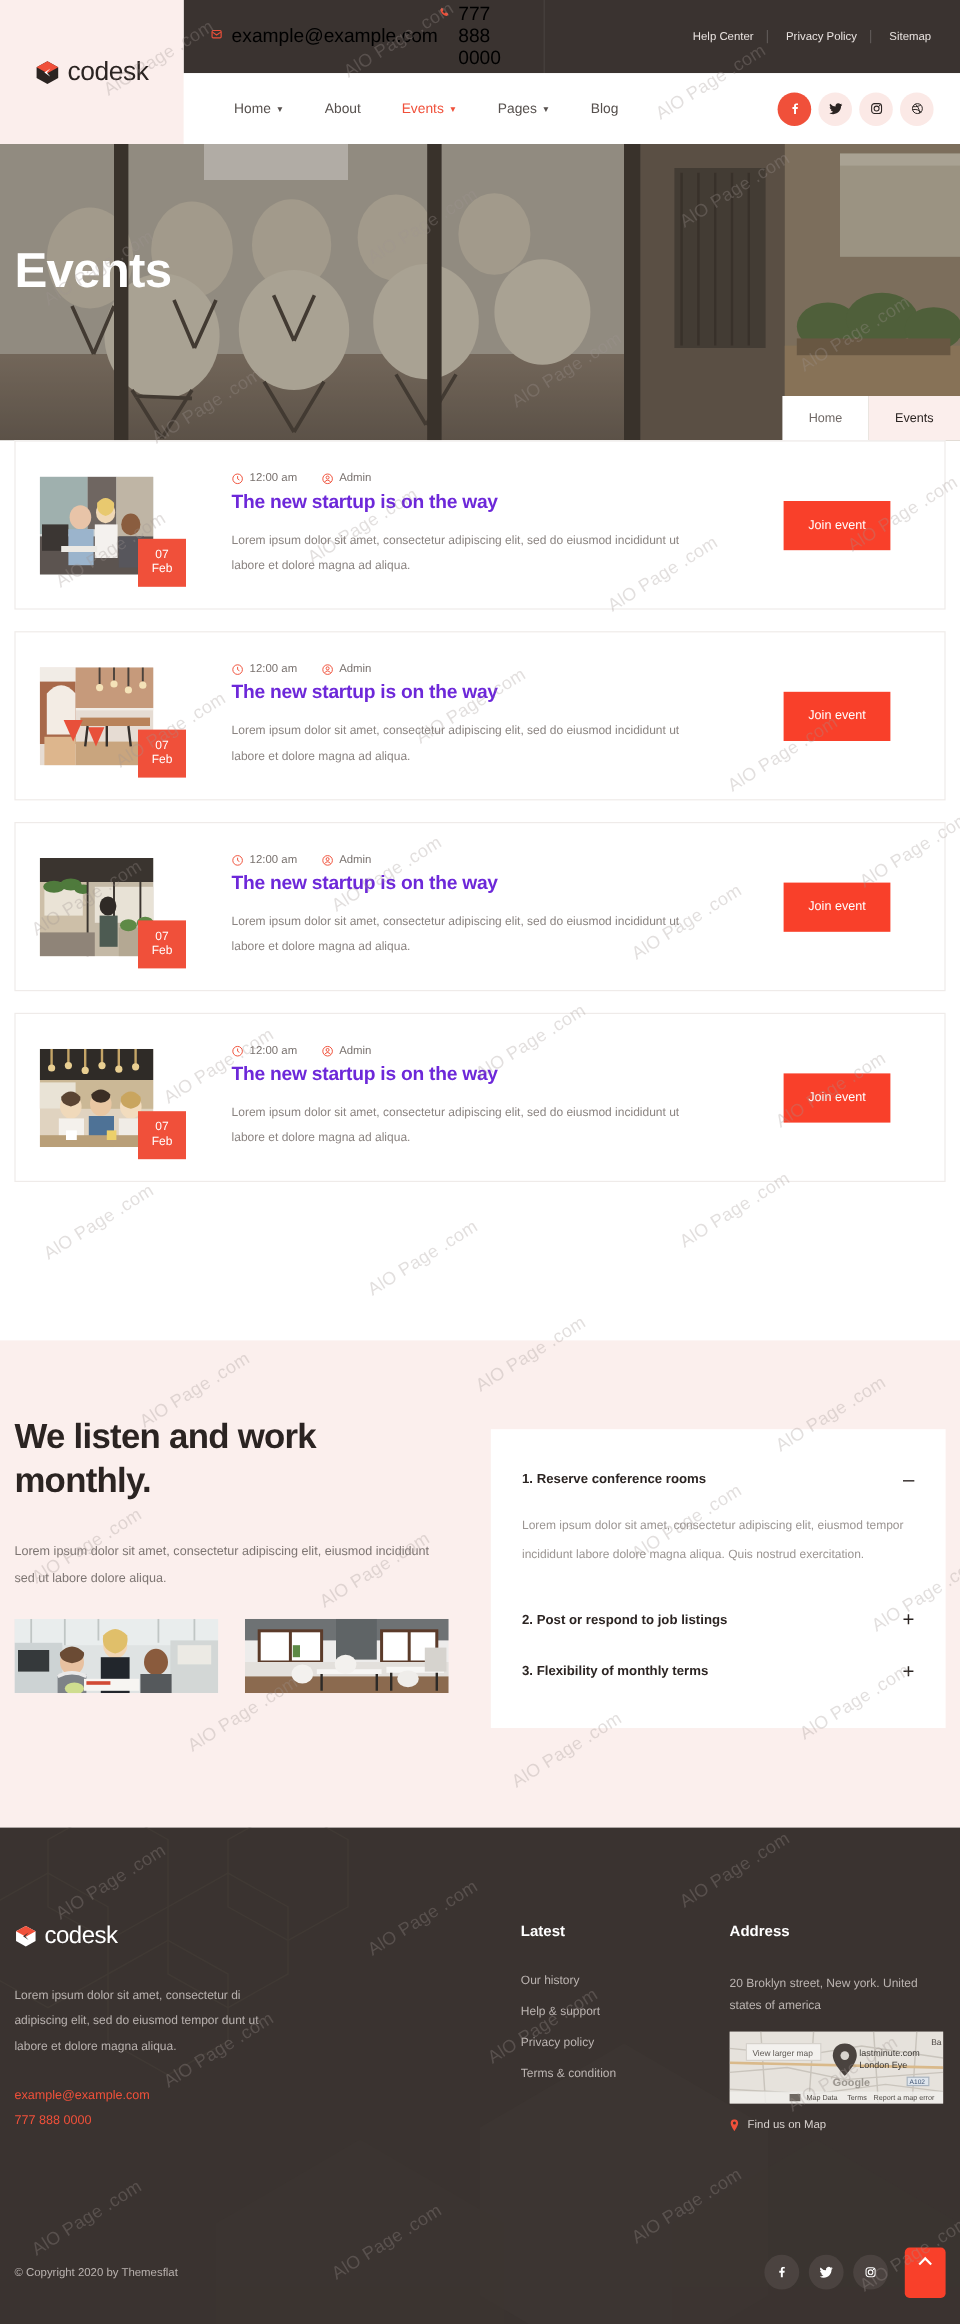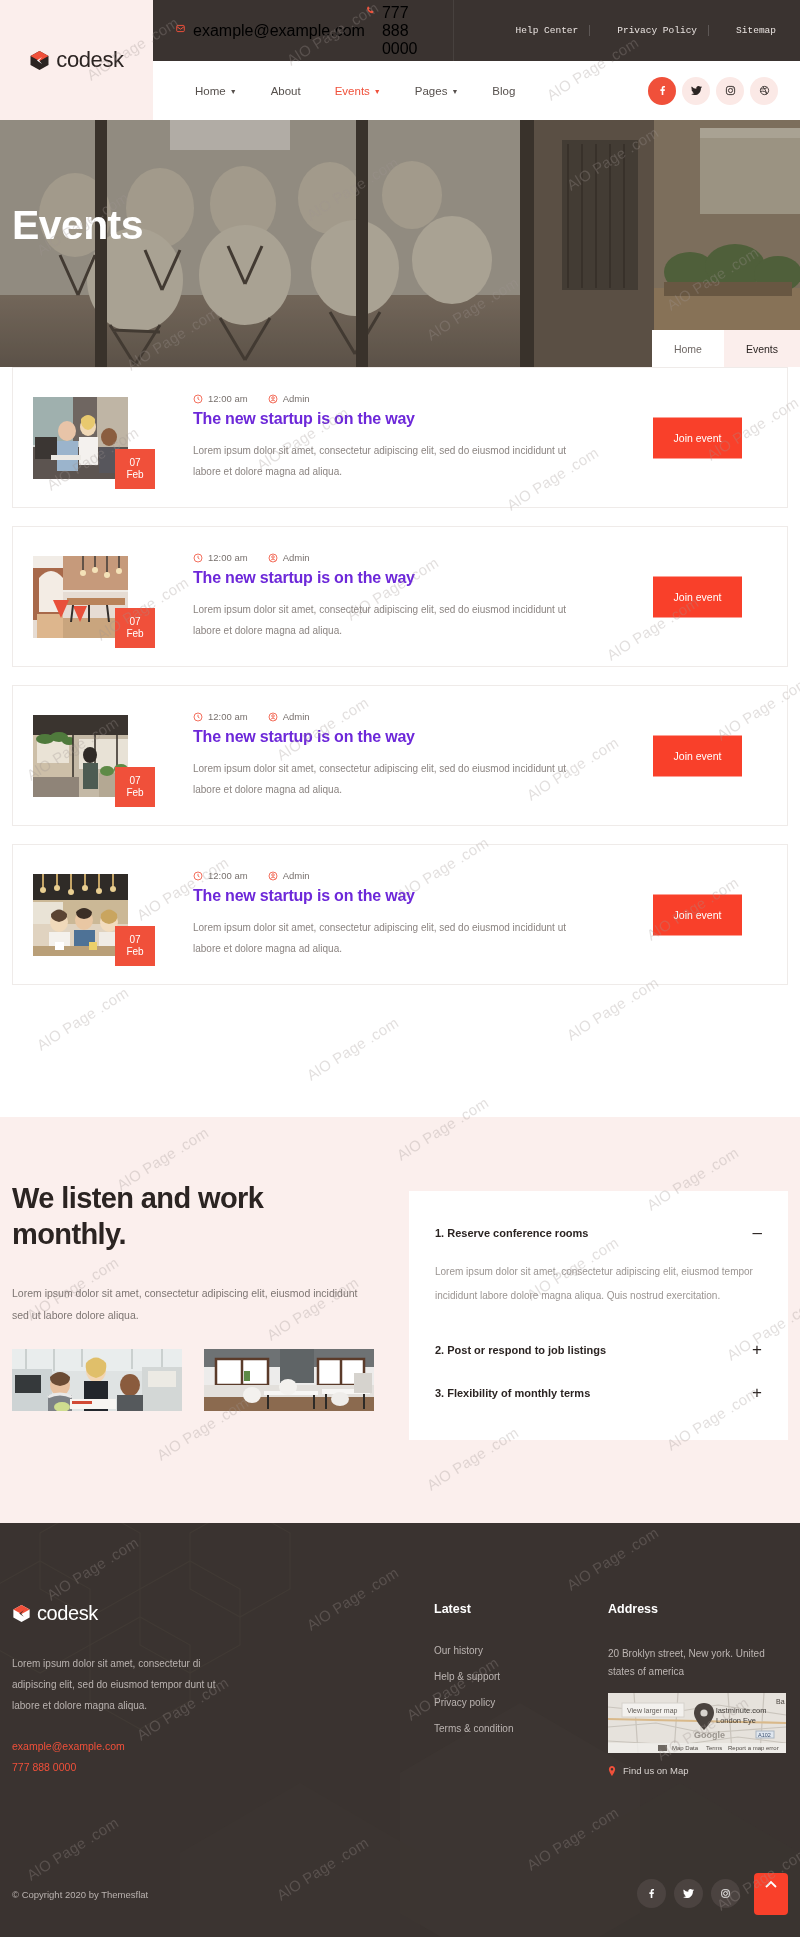--- a/index.html
+++ b/index.html
@@ -42,21 +42,21 @@
   .logo-mark svg { display: block; }
   .logo-text { font-size: 22px; font-weight: 500; color: #2b2422; letter-spacing: -0.4px; }
   .tb-ico { color: #f0503a; flex: none; margin-top: 1px; }
   .tb-sep { width:1px; height: 61px; background: rgba(255,255,255,.07); }
 
   .tb-contact { display: flex; align-items: center; padding: 0 14px 0 22px; }
   .tb-contact .grp { display:flex; align-items:flex-start; gap:7px; }
   .tb-phone { display:flex; align-items:flex-start; gap:6px; width: 74px; }
   .tb-address { display: flex; align-items: flex-start; gap: 7px; padding: 0 16px; width: 150px; }
 
-  .tb-links { margin-left: auto; display: flex; align-items: center; gap: 16px; padding-right: 24px; font-family: Liberation Mono, monospace; }
+  .tb-links { margin-left: auto; display: flex; align-items: center; gap: 4px; padding-right: 24px; }
   .tb-links a { color: #e9e3e0; font-size: 9.5px; text-decoration: none; padding: 0 11px; border-right: 1px solid rgba(255,255,255,.18); line-height: 11px; }
   .tb-links a:last-child { border-right: none; padding-right: 0; }
 
   
   .navbar {
     position: absolute; left: 153px; top: 61px; width: 647px; height: 59px;
     background: #ffffff; display: flex; align-items: center;
   }
   .nav-menu { display: flex; align-items: center; gap: 0; padding-left: 25px; }
   .nav-item {

